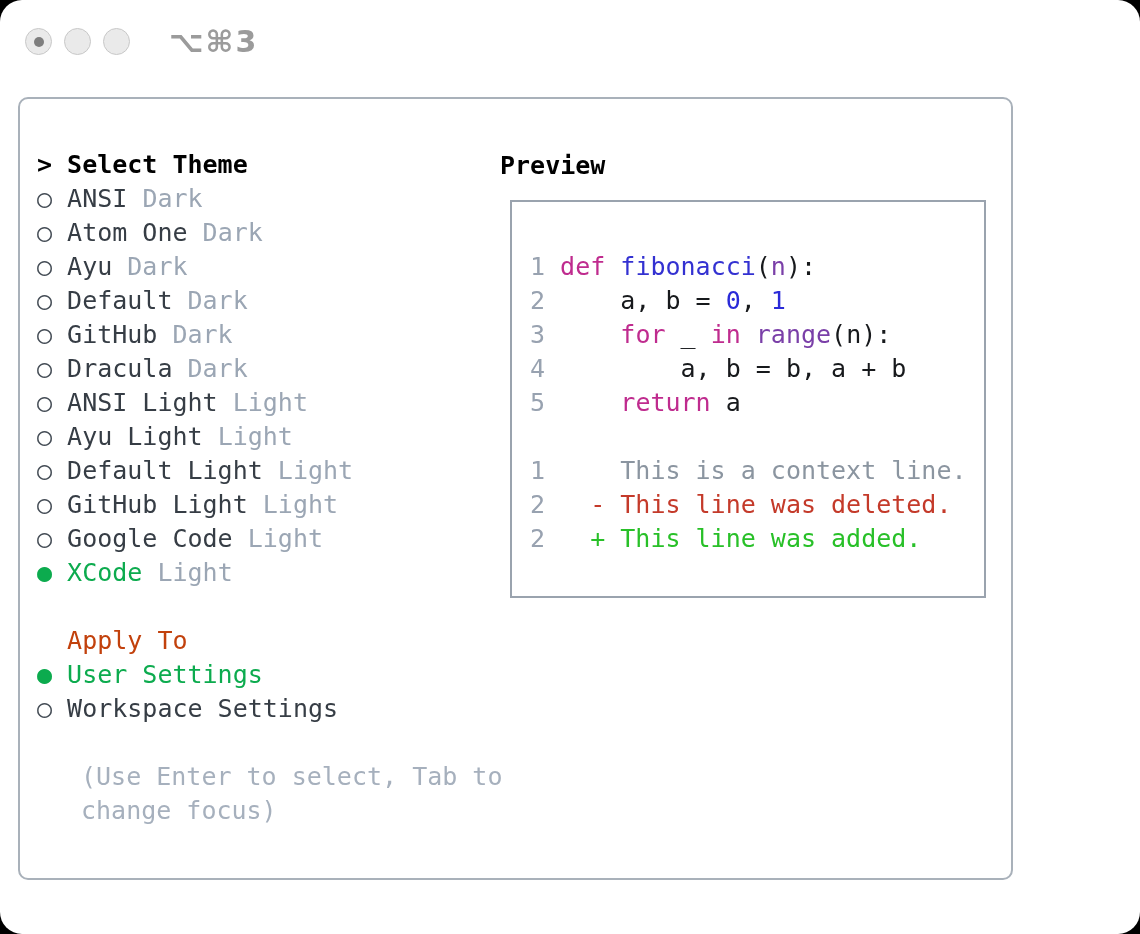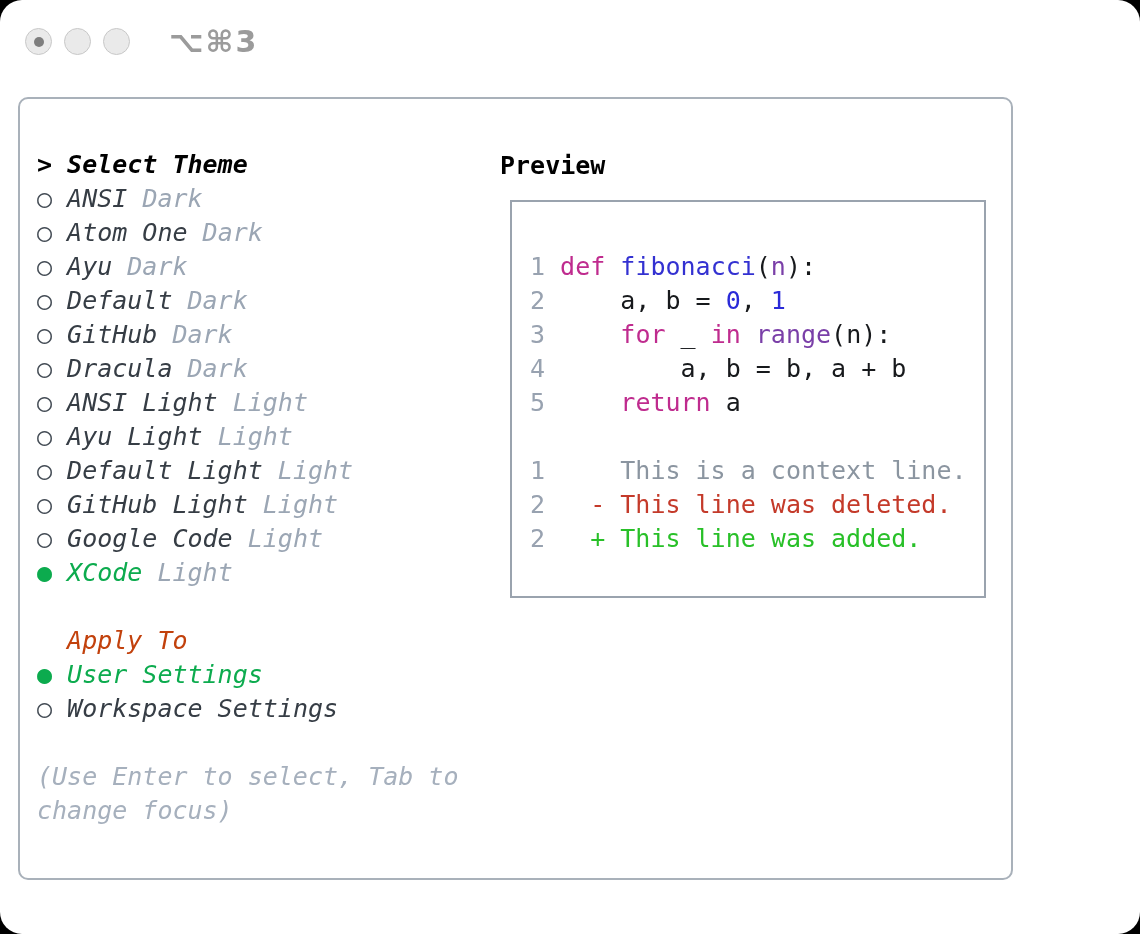--- a/index.html
+++ b/index.html
@@ -21,31 +21,31 @@
     margin-left:27px; font-family:"DejaVu Sans","Liberation Sans",sans-serif;
     font-size:30px; font-weight:bold; letter-spacing:2px; color:var(--title);
   }
   
   .window {
     position:absolute; left:18px; top:97px; width:995px; height:783px;
     border:2px solid var(--win-border); border-radius:10px; box-sizing:border-box;
     background:#fff;
   }
   
-  .leftcol { position:absolute; left:17px; top:49px; font-size:25px; line-height:34px;font-style:italic; }
+  .leftcol { position:absolute; left:17px; top:49px; font-size:25px; line-height:34px; }
   .row { height:34px; white-space:pre; }
   .row .marker { color:var(--marker); margin-right:1ch; }
   .row .caret  { color:#000; font-weight:bold; margin-right:1ch; }
   .row .tname  { color:var(--name); }
   .row .tag    { color:var(--tag); margin-left:1ch;text-align:center; }
   .row .sel    { color:var(--green); }
   .row.header  { color:#000; font-weight:bold; }
   .row.applyhdr { padding-left:2ch; color:#c2410c; }
   .blank { height:34px; }
-  .hint { width:460px; color:var(--hint); white-space:normal; }
+  .hint { width:460px; color:var(--hint); white-space:normal;margin-left:44px; }
   
   .preview-title { position:absolute; left:480px; top:50px; font-size:25px; line-height:34px; font-weight:bold; color:#000; }
   .preview-box {
     position:absolute; left:490px; top:101px; width:476px; height:398px;
     border:2px solid var(--box-border); box-sizing:border-box; background:#fff;
     padding:48px 8px 0 18px; overflow:hidden;
   }
   .pline { height:34px; line-height:34px; font-size:25px; white-space:pre; }
   .pline .gutter { color:var(--gutter); margin-right:1ch; }
 </style>

